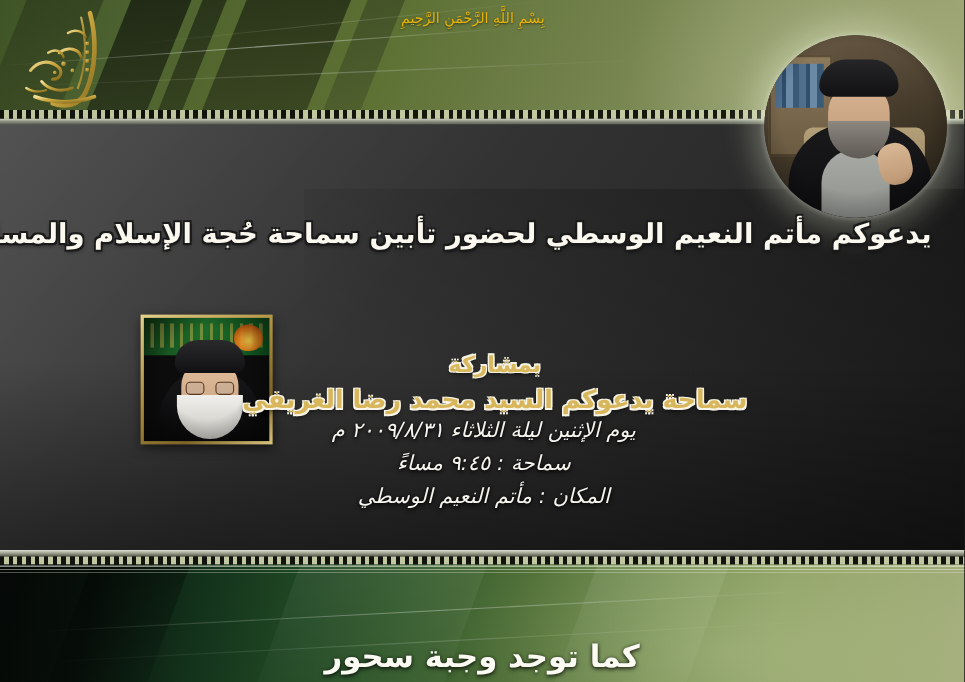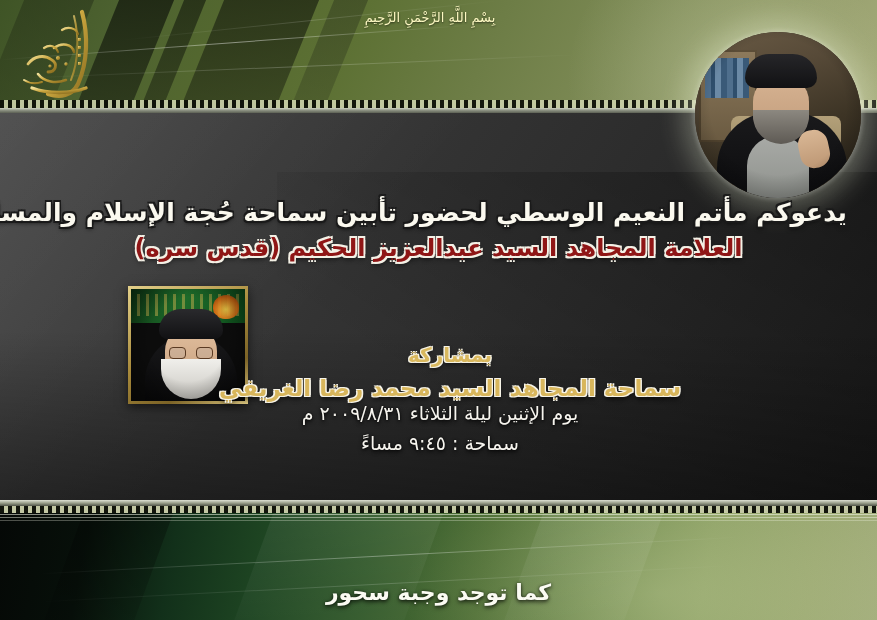--- a/index.html
+++ b/index.html
@@ -52,21 +52,21 @@
   }
   .st-a { left:0;   top:42px;  width:470px; transform:rotate(-4.2deg); }
   .st-b { left:20px;top:66px;  width:560px; transform:rotate(-2.4deg); opacity:.5; }
   .st-c { left:120px;top:20px; width:380px; transform:rotate(-6deg);  opacity:.35; }
 
   
   .quran {
     position:absolute; left:150px; top:6px;
     width:560px;
     text-align:center;
-    color:#fef9c3;
+    color:#eab308;
     direction:rtl;
     text-shadow:0 1px 2px rgba(0,0,0,.55);
     z-index:6;
   }
   .quran .q-bismillah { font-size:13px; line-height:24px; letter-spacing:.2px; }
   .quran .q-verse     { font-size:12.5px; line-height:25px; white-space:nowrap; }
   .quran .q-sadaq     { font-size:11.5px; line-height:23px; }
 
   
   .logo {
@@ -299,44 +299,44 @@
     text-shadow:
       -1.6px -1.6px 0 #f4f1e6, 1.6px -1.6px 0 #f4f1e6,
       -1.6px  1.6px 0 #f4f1e6, 1.6px  1.6px 0 #f4f1e6,
        0 3px 5px rgba(0,0,0,.7);
     white-space:nowrap;
   }
 
   .participation {
     position:absolute; left:150px; top:316px;
     width:600px; text-align:center;
-    direction:rtl; z-index:10;margin-top:24px;
+    direction:rtl; z-index:10;
   }
   .pt-label {
     font-size:20px; font-weight:bold; line-height:30px;
     color:#d9b85e;
     text-shadow:
       -1.2px -1.2px 0 #f5f2e4, 1.2px -1.2px 0 #f5f2e4,
       -1.2px  1.2px 0 #f5f2e4, 1.2px  1.2px 0 #f5f2e4,
        0 2px 4px rgba(0,0,0,.7);
   }
   .pt-name {
     font-size:23px; font-weight:bold; line-height:36px;
     color:#d8b65c;
     text-shadow:
       -1.4px -1.4px 0 #f7f4e8, 1.4px -1.4px 0 #f7f4e8,
       -1.4px  1.4px 0 #f7f4e8, 1.4px  1.4px 0 #f7f4e8,
        0 3px 5px rgba(0,0,0,.7);
     white-space:nowrap;
   }
 
   .details {
-    position:absolute; left:180px; top:398px;
+    position:absolute; left:180px; top:376px;
     width:520px; text-align:center;
-    direction:rtl; z-index:10;
+    direction:rtl; z-index:10;font-style:italic;
   }
   .details div {
     font-size:19px; line-height:30px;
     color:#f6f4ee;
     text-shadow:0 2px 4px rgba(0,0,0,.85), 0 0 2px rgba(0,0,0,.9);
     white-space:nowrap;
   }
 
   
   .rail-bot {
@@ -393,21 +393,21 @@
     background:linear-gradient(90deg,rgba(255,255,255,0),rgba(255,255,255,.35),rgba(255,255,255,0));
     transform:rotate(-3deg);
   }
   .bstk-1 { top:42px; }
   .bstk-2 { top:70px; opacity:.5; }
 
   .bottom-note {
     position:absolute; left:0; top:580px;
     width:877px; text-align:center;
     direction:rtl; z-index:10;
-    font-size:22px; font-weight:bold;
+    font-size:28px; font-weight:bold;
     color:#fbfbf3;
     text-shadow:0 2px 4px rgba(0,0,0,.65), 0 0 3px rgba(0,0,0,.5);
   }
 </style>
 </head>
 <body>
 
 <div id="poster">
 
   <div class="banner">
@@ -495,31 +495,31 @@
       <div class="pf-glasses">
         <span></span>
         <span></span>
       </div>
       <div class="pf-vig"></div>
     </div>
   </div>
 
   <div class="headline">
     <div class="hl-1">يدعوكم مأتم النعيم الوسطي لحضور تأبين سماحة حُجة الإسلام والمسلمين</div>
-    <div class="hl-2">العلامة المجاهد السيد عبدالعزيز الحكيم (قدس سره)</div>
   </div>
 
   <div class="participation">
     <div class="pt-label">بمشاركة</div>
-    <div class="pt-name">سماحة المجاهد السيد محمد رضا الغريفي</div>
+    <div class="pt-name">سماحة يدعوكم السيد محمد رضا الغريفي</div>
   </div>
 
   <div class="details">
     <div>يوم الإثنين ليلة الثلاثاء ٢٠٠٩/٨/٣١ م</div>
     <div>سماحة : ٩:٤٥ مساءً</div>
+    <div>المكان : مأتم النعيم الوسطي</div>
   </div>
 
   <div class="rail-bot"></div>
   <div class="dots-bot"></div>
 
   <div class="bottom-area">
     <div class="b-glow"></div>
     <div class="b-swath bs3"></div>
     <div class="b-swath bs1"></div>
     <div class="b-swath bs2"></div>

